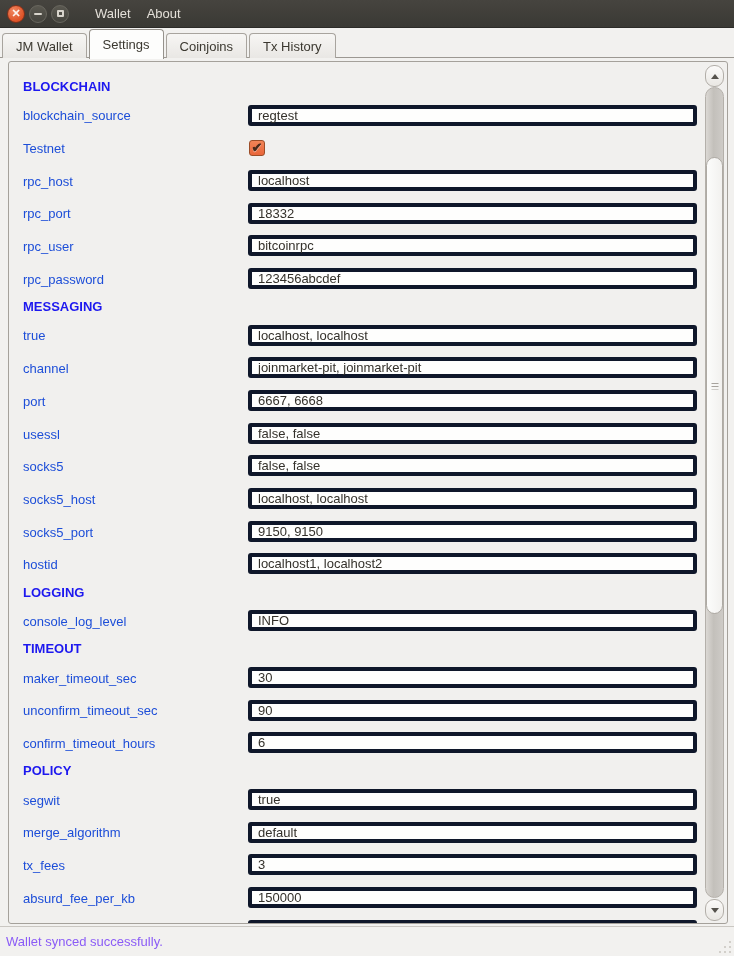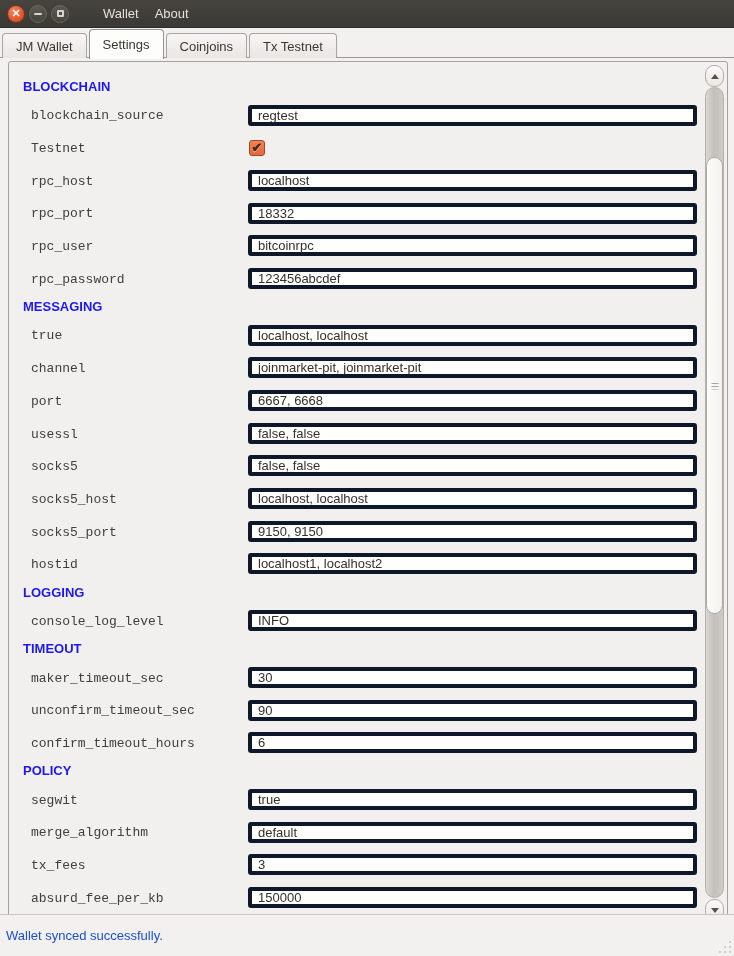--- a/index.html
+++ b/index.html
@@ -16,21 +16,21 @@
     display:flex; align-items:center;
   }
   .winbtn { width:18px; height:18px; border-radius:50%; margin-left:4px;
     display:flex; align-items:center; justify-content:center; cursor:default; }
   .winbtn.close { background:radial-gradient(circle at 35% 30%, #f08660, #df5327 70%);
     border:1px solid #82301a; margin-left:7px; }
   .winbtn.minmax { background:linear-gradient(#5a5850,#45443e); border:1px solid #68665e; }
   .close-x { color:#fdf3ee; font-size:11px; font-weight:bold; line-height:1; margin-top:-1px; }
   .min-bar { width:8px; height:2px; background:#d8d4cc; border-radius:1px; }
   .max-box { width:7px; height:7px; border:2px solid #d8d4cc; border-radius:1px; }
-  .menu { display:flex; margin-left:26px; }
+  .menu { display:flex; margin-left:18px; }
   .menu-item { color:#e4e0d9; padding:0 8px; height:28px; display:flex; align-items:center; }
 
   
   .tabbar { position:absolute; top:28px; left:0; right:0; height:30px;
     display:flex; align-items:flex-end; padding-left:2px; }
   .tabbar::after { content:""; position:absolute; left:0; right:0; bottom:0; height:1px;
     background:#9c9892; z-index:1; }
   .tab { position:relative; z-index:2; height:25px; padding:0 13px; margin-right:2px;
     display:flex; align-items:center;
     background:linear-gradient(#f7f6f4, #e9e7e4);
@@ -41,22 +41,22 @@
 
   
   .scroll-frame { position:absolute; left:8px; top:61px; width:720px; height:863px;
     border:1px solid #a5a19b; border-radius:3px; background:#f1f0ee; overflow:hidden; }
   .form-content { position:absolute; left:0; top:0; right:27px; bottom:0;
     padding-top:13px; overflow:hidden; }
 
   .section-header { height:24px; line-height:24px; padding-left:14px;
     color:#1d18ef; font-weight:bold; }
   .form-row { position:relative; height:32.7px; }
-  .row-label { position:absolute; left:22px; top:50%; transform:translateY(-50%);
-    color:#404040;font-family:Liberation Mono, monospace; }
+  .row-label { position:absolute; left:14px; top:50%; transform:translateY(-50%);
+    color:#1d4ed8; }
   .text-field { position:absolute; left:239px; top:5.5px; width:449px; height:21px;
     background:#fefefd; border:4px solid #0f172a; border-radius:3px;
     display:flex; align-items:center; padding-left:6px; color:#34312b; }
   .checkbox { position:absolute; left:240px; top:50%; transform:translateY(-50%);
     width:16px; height:16px; border-radius:3px;
     background:linear-gradient(#f28457, #e9663a);
     border:1px solid #9c4d28;
     display:flex; align-items:center; justify-content:center; }
   .checkbox .check { color:#4a2a1a; font-size:13px; font-weight:bold; line-height:1;
     text-shadow:0 1px 0 rgba(255,255,255,.45); margin-top:-2px; }
@@ -77,23 +77,23 @@
     background:linear-gradient(to right, #dbd8d4, #c3c0bb 45%, #cecbc7);
     border:1px solid #b4b0aa; border-radius:10px; }
   .sb-thumb { position:absolute; left:0px; right:0px; top:69px; height:457px;
     background:linear-gradient(to right, #fcfcfb, #f2f1ef);
     border:1px solid #aeaaa4; border-radius:9px; }
   .sb-grip { position:absolute; left:50%; top:50%; transform:translate(-50%,-50%);
     width:7px; height:7px;
     background:repeating-linear-gradient(#a7a39d 0 1px, transparent 1px 3px); }
 
   
-  .statusbar { position:absolute; left:0; right:0; bottom:0; height:42px;
+  .statusbar { position:absolute; left:0; right:0; bottom:0; height:30px;
     background:#f2f1ef; border-top:1px solid #cac7c2;
-    display:flex; align-items:center; padding-left:6px; color:#1d4ed8; }
+    display:flex; align-items:center; padding-left:6px; color:#8b5cf6; }
   .resize-grip { position:absolute; right:2px; bottom:2px; width:14px; height:14px; }
   .resize-grip i { position:absolute; width:2px; height:2px; background:#d2cfca; }
   .resize-grip i:nth-child(1){ right:1px; bottom:1px; }
   .resize-grip i:nth-child(2){ right:1px; bottom:6px; }
   .resize-grip i:nth-child(3){ right:6px; bottom:1px; }
   .resize-grip i:nth-child(4){ right:1px; bottom:11px; }
   .resize-grip i:nth-child(5){ right:6px; bottom:6px; }
   .resize-grip i:nth-child(6){ right:11px; bottom:1px; }
 </style>
 </head>
@@ -114,21 +114,21 @@
     <div class="menu">
       <span class="menu-item">Wallet</span>
       <span class="menu-item">About</span>
     </div>
   </div>
 
   <div class="tabbar">
       <div class="tab">JM Wallet</div>
       <div class="tab active">Settings</div>
       <div class="tab">Coinjoins</div>
-      <div class="tab">Tx Testnet</div>
+      <div class="tab">Tx History</div>
     </div>
 
   <div class="scroll-frame">
     <div class="form-content">
         <div class="section-header">BLOCKCHAIN</div>
         <div class="form-row">
           <span class="row-label">blockchain_source</span>
           <div class="text-field">regtest</div>
         </div>
         <div class="form-row">

